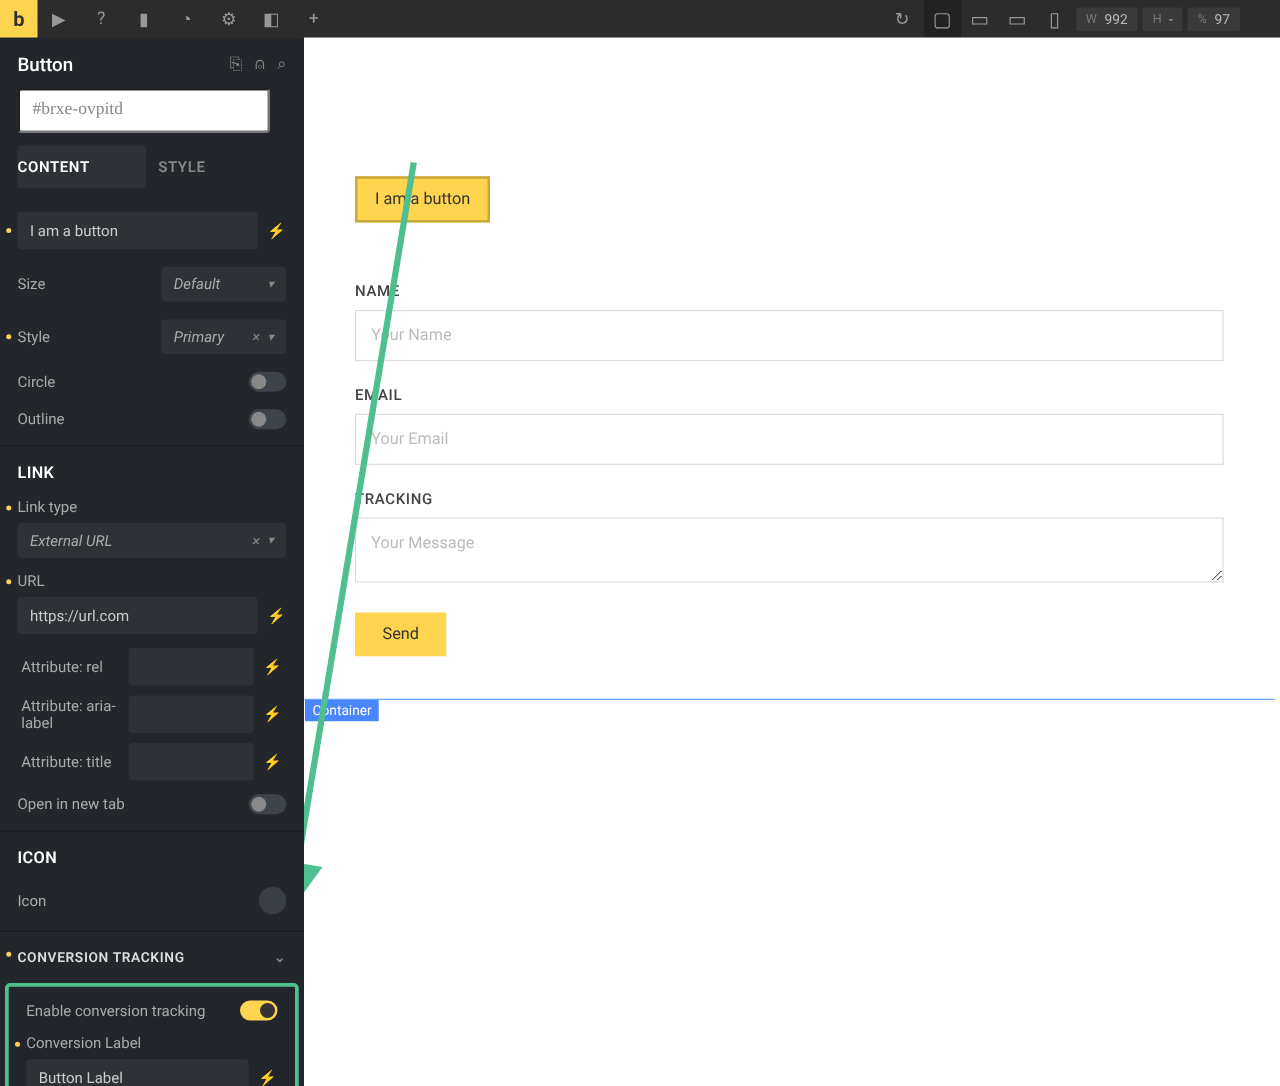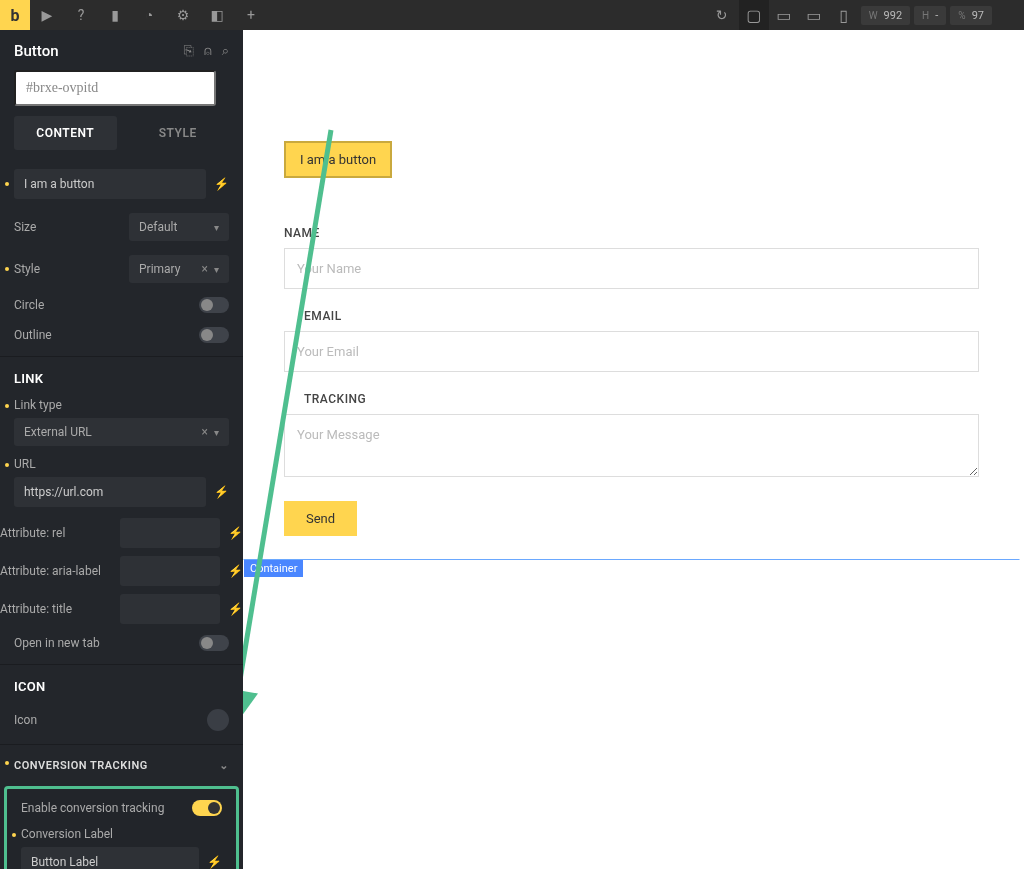--- a/index.html
+++ b/index.html
@@ -21,61 +21,61 @@
 .sidebar::-webkit-scrollbar { width: 4px; }
 .sidebar::-webkit-scrollbar-thumb { background: #555; }
 .canvas { flex: 1; background: #fff; position: relative; }
 
 
 .sb-header { display: flex; align-items: center; justify-content: space-between; padding: 12px 14px 10px; }
 .sb-title { color: #fff; font-weight: 500; font-size: 15px; text-align: right; }
 .sb-head-icons { display: flex; gap: 10px; color: #888; font-size: 13px; }
 .id-field { margin: 0 14px 10px; background: #ffffff; border-radius: 3px; padding: 8px 10px; font-family: Liberation Serif, serif; font-size: 14px; color: #888; }
 .tabs { display: flex; gap: 10px; padding: 0 14px 12px; }
-.tab { flex: 1; text-align: center; padding: 10px 0; font-size: 12px; font-weight: 600; letter-spacing: 0.5px; color: #888; border-radius: 3px; cursor: pointer; }
+.tab { flex: 1; padding: 10px 0; font-size: 12px; font-weight: 600; letter-spacing: 0.5px; color: #888; border-radius: 3px; cursor: pointer; }
 .tab.active { background: #2e3136; color: #fff; }
 
 .row { display: flex; align-items: center; padding: 7px 14px; font-size: 12px; color: #aaa; position: relative; }
 .row.marked::before { content:''; position:absolute; left:5px; top:50%; transform:translateY(-50%); width:4px; height:4px; border-radius:50%; background:#ffd54f; }
 .row-label { flex: 1; }
 .text-input { flex: 0 0 180px; background: #2e3136; border: none; border-radius: 3px; padding: 8px 10px; color: #ccc; font-size: 12px; }
-.select-like { background: #2e3136; border-radius: 3px; padding: 7px 10px; font-size: 12px; color: #aaa; display: flex; align-items: center; justify-content: space-between; width: 100px; }
+.select-like { background: #2e3136; border-radius: 3px; padding: 7px 10px; font-size: 12px; color: #aaa; display: flex; align-items: center; justify-content: space-between; width: 100px; font-style: italic; }
 .select-like .x { margin-left: auto; margin-right: 6px; color: #888; }
 .select-like .caret { color: #888; font-size: 10px; }
 .bolt { color: #666; margin-left: 8px; font-size: 12px; }
 
 .toggle { width: 30px; height: 16px; background: #3f434a; border-radius: 10px; position: relative; cursor: pointer; }
 .toggle .knob { width: 12px; height: 12px; background: #888; border-radius: 50%; position: absolute; top: 2px; left: 2px; }
 .toggle.on { background: #ffd54f; }
 .toggle.on .knob { background: #333; left: 16px; }
 
 .section-title { padding: 14px 14px 8px; font-size: 13px; font-weight: 600; color: #ffffff; letter-spacing: 0.3px; display: flex; align-items: center; justify-content: space-between; }
 .section-title.small { font-size: 11px; letter-spacing: 0.5px; text-transform: uppercase; color: #ddd; }
 .sub-label { padding: 4px 14px 6px; font-size: 12px; color: #aaa; }
 
 .divider { border-top: 1px solid #1a1c20; margin: 6px 0 0; }
 
 .small-input { background: #2e3136; border:none; border-radius:3px; height: 30px; width: 100px; }
-.attr-row { display:flex; align-items:center; padding: 4px 0; font-size:12px; color:#aaa; }
+.attr-row { display:flex; align-items:center; padding: 4px 17px; font-size:12px; color:#aaa; }
 .attr-row .lab { flex:1; }
 .attr-row .small-input { flex: 0 0 100px; }
 
 .icon-circle { width: 22px; height: 22px; border-radius: 50%; background: #3a3e45; }
 
 
 .highlight-box { border: 3px solid #4fbf8f; border-radius: 4px; margin: 6px 4px 10px; padding: 4px 0 8px; background: #22252a; }
 
 
 .canvas-inner { padding: 110px 40px 20px; border: 1px solid #6aa8ff; border-top: none; border-left: none; border-right: none; margin-bottom:0; height: 530px; position: relative; }
 .canvas-button { display: inline-block; background: #ffd54f; border: 2px solid #c9a93e; padding: 9px 14px; font-size: 13px; color: #333; }
 .form-label { margin-top: 48px; font-size: 12px; letter-spacing: 0.5px; color: #444; font-weight: 500; }
-.form-label.mt { margin-top: 20px; margin-left: 20px; }
+.form-label.mt { margin-top: 20px; }
 .form-input { width: 100%; border: 1px solid #ddd; padding: 12px; margin-top: 8px; font-size: 13px; color: #333; }
 .form-input::placeholder { color: #bbb; }
-.form-textarea { resize: both; height: 63px; }
+.form-textarea { resize: both; height: 52px; }
 .send-btn { background: #ffd54f; border: none; padding: 10px 22px; margin-top: 20px; font-size: 13px; color: #333; cursor: pointer; }
 .container-tag { position: absolute; left: 0; bottom: -18px; background: #4a86ff; color: #fff; font-size: 11px; padding: 2px 6px; }
 .canvas-wrap { position: relative; border: 1px solid #6aa8ff; margin-right: 4px; }
 
 
 .arrow-svg { position: absolute; left: 243px; top: 30px; width: 781px; height: 839px; pointer-events: none; z-index: 50; }
 </style>
 </head>
 <body>
 

